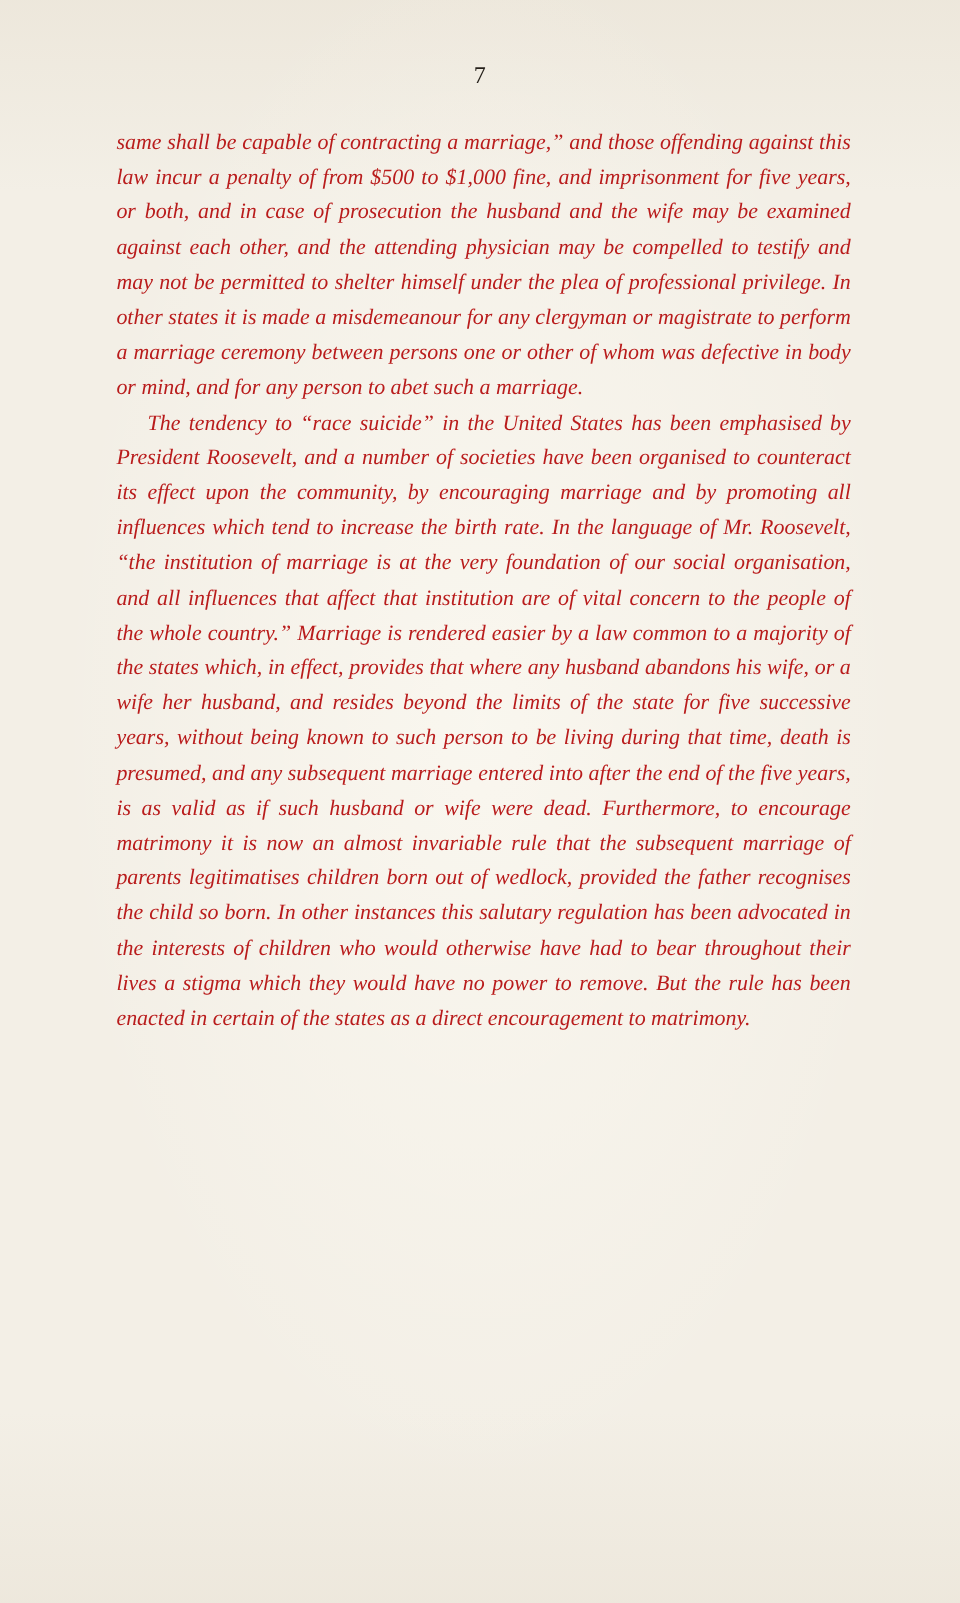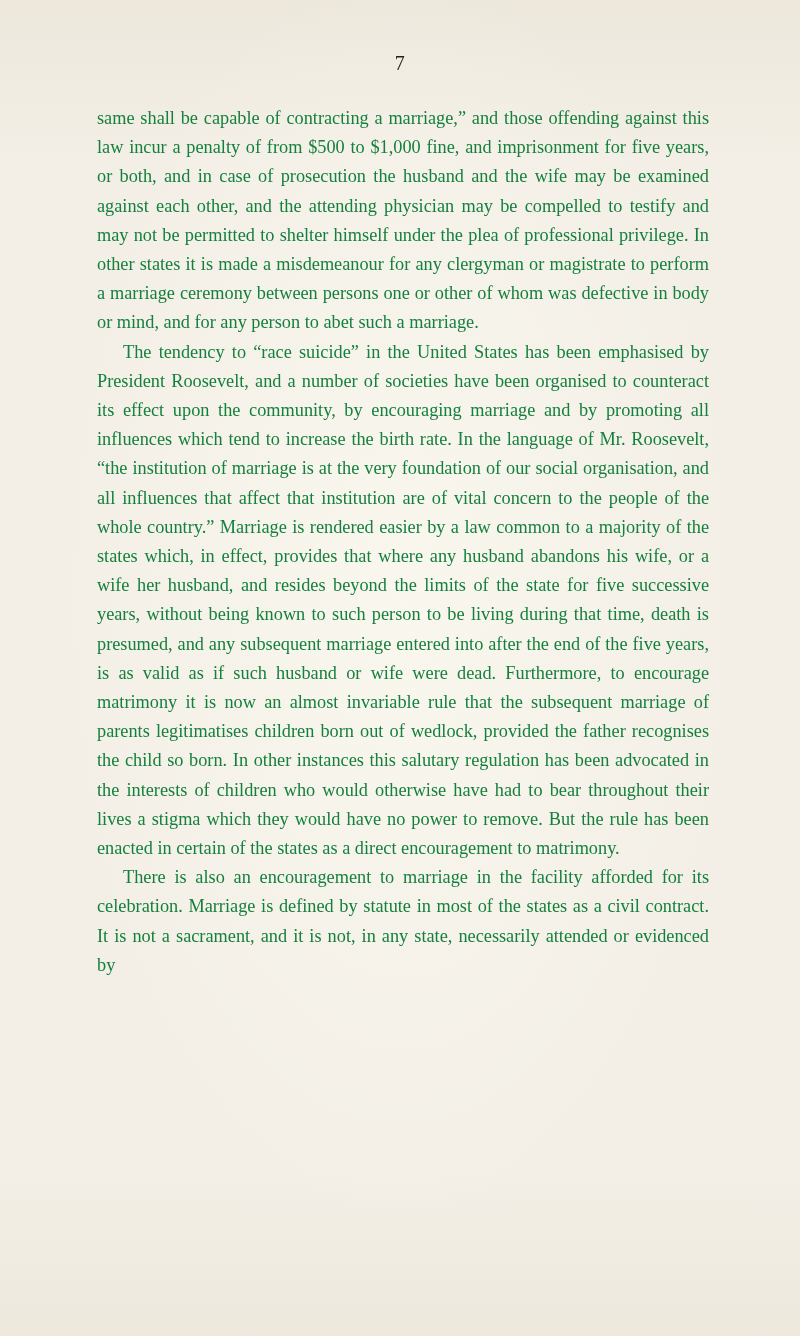--- a/index.html
+++ b/index.html
@@ -41,22 +41,23 @@
     color: #241f19;
   }
   .body-text {
     position: absolute;
     top: 104px;
     left: 97px;
     width: 612px;
     font-size: 18.3px;
     line-height: 29.2px;
     text-align: justify;
-    color: #15803d;
+    color: #b91c1c;
     text-rendering: optimizeLegibility;
+    font-style: italic;
   }
   .body-text p {
     margin: 0;
     text-indent: 0;
   }
   .body-text p.indent {
     text-indent: 26px;
   }
   .last-line-nojustify {
     text-align: justify;
@@ -66,15 +67,14 @@
 <body>
 
 <div class="page">
   <div class="paper-tone"></div>
 
   <div class="page-number">7</div>
 
   <div class="body-text">
     <p>same shall be capable of contracting a marriage,” and those offending against this law incur a penalty of from $500 to $1,000 fine, and imprisonment for five years, or both, and in case of prosecution the husband and the wife may be examined against each other, and the attending physician may be compelled to testify and may not be permitted to shelter himself under the plea of professional privilege. In other states it is made a mis­demeanour for any clergyman or magistrate to perform a marriage ceremony between persons one or other of whom was defective in body or mind, and for any person to abet such a marriage.</p>
     <p class="indent">The tendency to “race suicide” in the United States has been emphasised by President Roosevelt, and a number of societies have been organised to counteract its effect upon the community, by encouraging marriage and by promoting all influences which tend to increase the birth rate. In the language of Mr. Roosevelt, “the institution of marriage is at the very foundation of our social organisation, and all influences that affect that institution are of vital concern to the people of the whole country.” Marriage is rendered easier by a law common to a majority of the states which, in effect, provides that where any husband abandons his wife, or a wife her husband, and resides beyond the limits of the state for five successive years, without being known to such person to be living during that time, death is presumed, and any subsequent marriage entered into after the end of the five years, is as valid as if such husband or wife were dead. Furthermore, to encourage matrimony it is now an almost invariable rule that the subsequent marriage of parents legitimatises children born out of wedlock, provided the father recognises the child so born. In other instances this salutary regulation has been advocated in the interests of children who would otherwise have had to bear throughout their lives a stigma which they would have no power to remove. But the rule has been enacted in certain of the states as a direct encourage­ment to matrimony.</p>
-    <p class="indent last-line-nojustify">There is also an encouragement to marriage in the facility afforded for its celebration. Marriage is defined by statute in most of the states as a civil contract. It is not a sacrament, and it is not, in any state, necessarily attended or evidenced by</p>
   </div>
 </div>
 
 </body></html>

